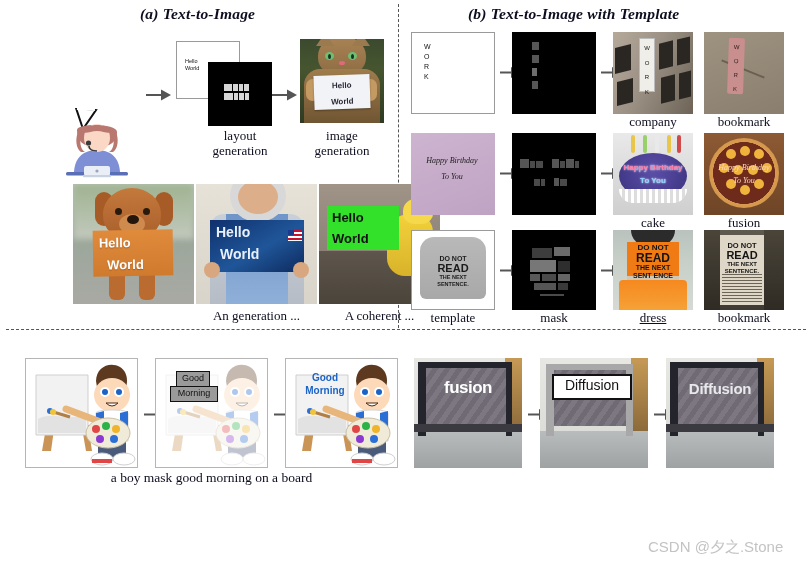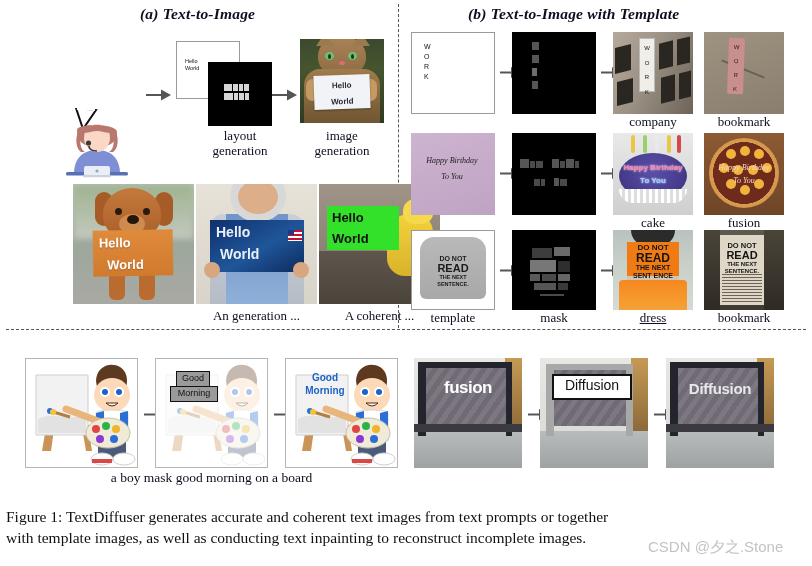--- a/index.html
+++ b/index.html
@@ -719,19 +719,15 @@
     <div class="right"></div>
     <div class="door" style="left:8px;top:8px;width:86px;height:62px;"></div>
     <div class="frame" style="left:4px;top:4px;width:8px;height:74px;background:#24242c;border:0;"></div>
     <div class="frame" style="left:92px;top:4px;width:6px;height:74px;background:#24242c;border:0;"></div>
     <div class="frame" style="left:4px;top:4px;width:94px;height:6px;background:#24242c;border:0;"></div>
     <div style="position:absolute;left:0;top:66px;width:100%;height:8px;background:#3a3a40;"></div>
     <div class="txt" style="top:22px;font-size:15px;color:#e9e9ec;letter-spacing:-.3px;">Diffusion</div>
   </div>
 
 
-  <div class="figcap">
-    <div>Figure 1:  TextDiffuser generates accurate and coherent text images from text prompts or together</div>
-    <div>with template images, as well as conducting text inpainting to reconstruct incomplete images.</div>
-  </div>
   <div class="watermark">CSDN @夕之.Stone</div>
 
 </div>
 
 </body></html>

